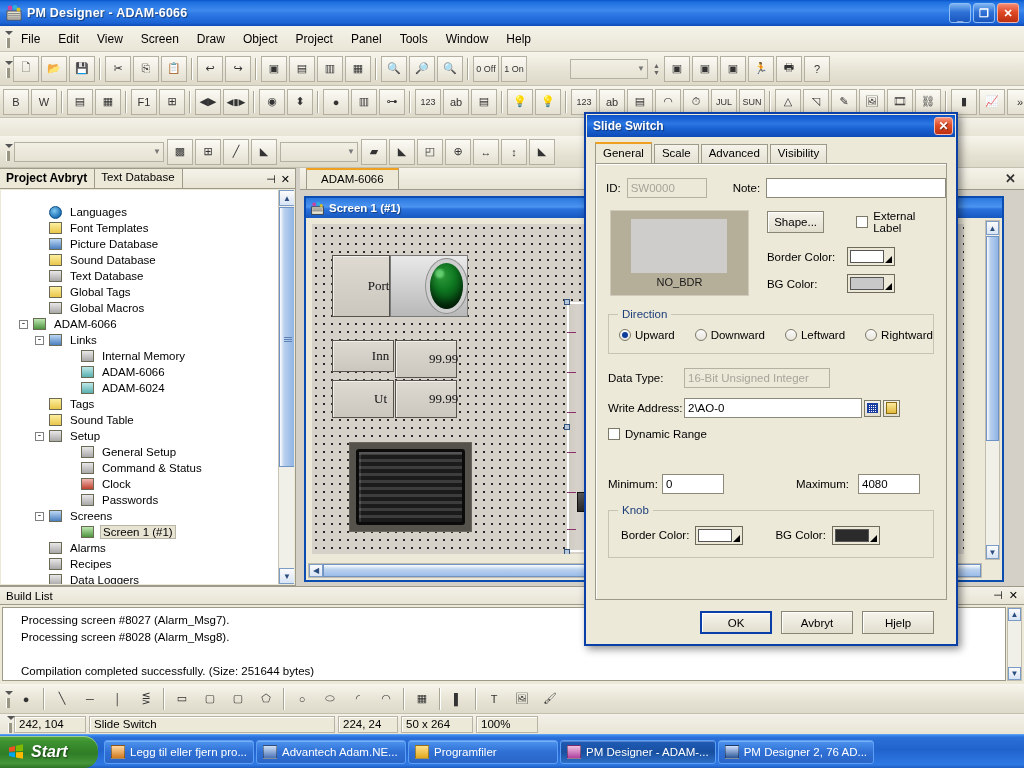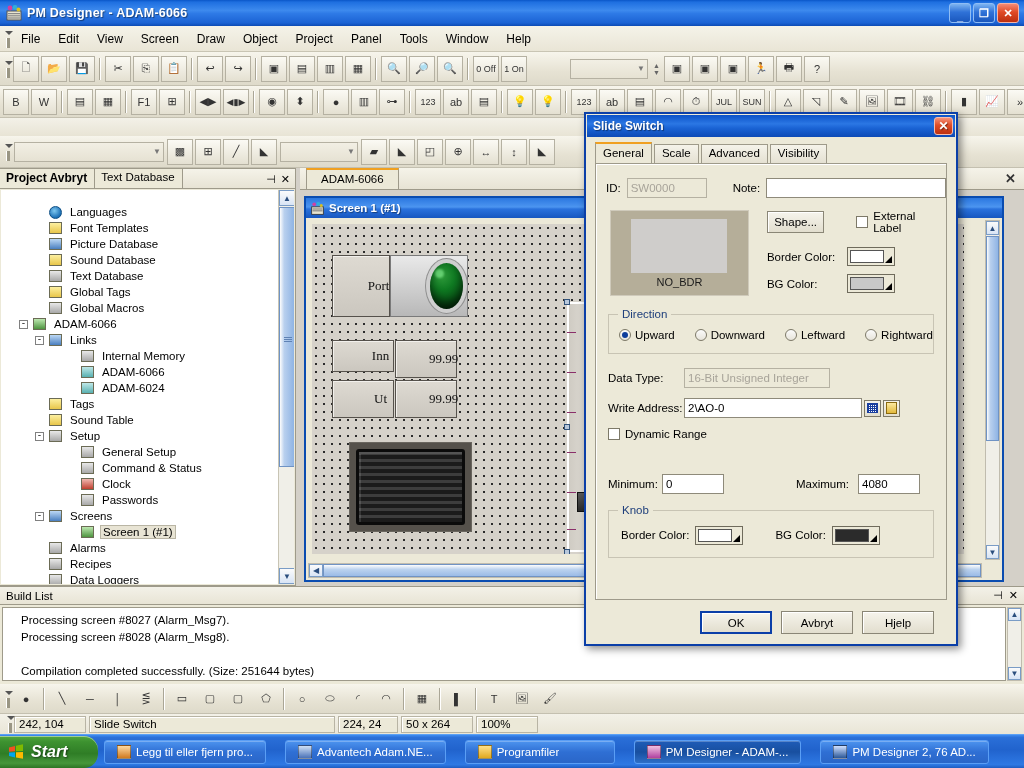--- a/index.html
+++ b/index.html
@@ -291,24 +291,24 @@
     border-radius: 0 14px 14px 0;
     display:flex; align-items:center; padding-left:7px;
     box-shadow: inset 0 1px 0 rgba(255,255,255,.45);
   }
   .startbtn .flag { width:18px;height:18px;margin-right:6px; position:relative; }
   .startbtn .txt {
     color:#fff; font-style:italic; font-weight:bold; font-size:16px;
     text-shadow: 1px 1px 2px rgba(0,0,0,.55);
   }
   .task {
-    height:24px; min-width:150px; max-width:180px; margin-right:19px;
+    height:24px; min-width:150px; max-width:180px; margin-right:2px;
     background: linear-gradient(to bottom,#4d94ef,#2f6fd4 50%,#2a66c8);
     border:1px solid #5a9ef5; border-radius:3px;
-    display:flex; align-items:center; padding:0 12px; gap:5px;
+    display:flex; align-items:center; padding:0 6px; gap:5px;
     color:#fff; font-size:11.5px; overflow:hidden; white-space:nowrap;
     box-shadow: inset 0 1px 0 rgba(255,255,255,.25);
   }
   .task .ti { width:14px;height:14px;flex:0 0 14px; }
   .tray {
     margin-left:auto; height:34px; display:flex; align-items:center; gap:6px;
     padding: 0 8px 0 10px;
     background: linear-gradient(to bottom,#1c8ad0,#1878c4 50%,#1468b4);
     border-left: 1px solid #5aa8e8;
     color:#fff; font-size:11.5px;

